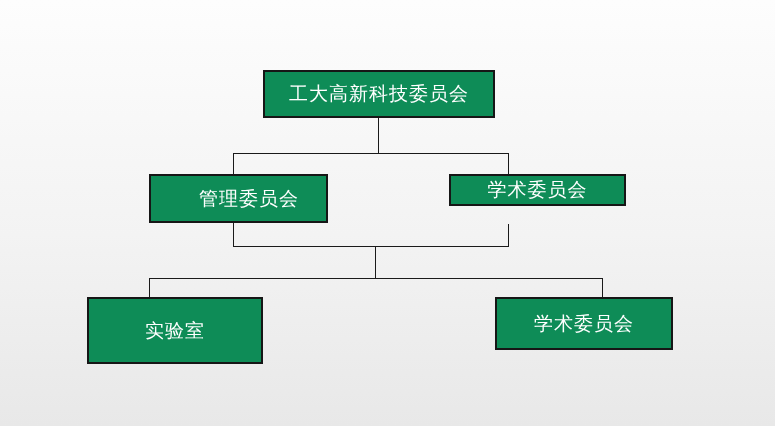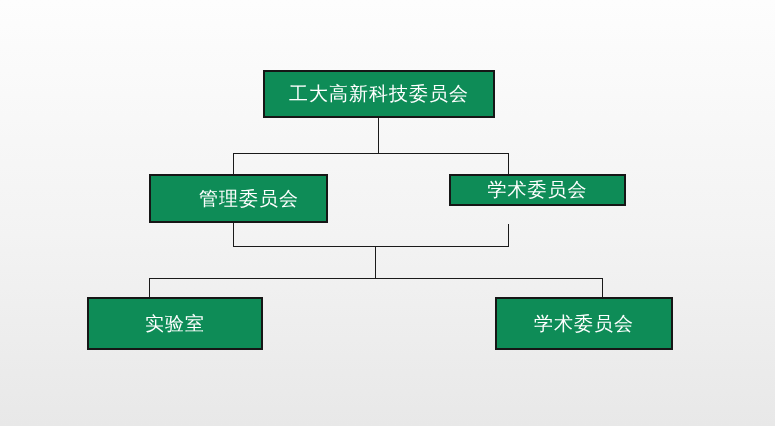--- a/index.html
+++ b/index.html
@@ -33,21 +33,21 @@
     position: absolute;
     background: var(--connector);
   }
   .line.h { height: 1px; }
   .line.v { width: 1px; }
 
   
   #node-root { left: 263px; top: 70px;  width: 232px; height: 48px; text-align: right; }
   #node-mgmt { left: 149px; top: 174px; width: 179px; height: 49px; padding-left: 21px; }
   #node-acad { left: 449px; top: 174px; width: 177px; height: 32px; }
-  #node-lab  { left: 87px;  top: 297px; width: 176px; height: 53px; }
+  #node-lab  { left: 87px;  top: 297px; width: 176px; height: 67px; }
   #node-prod { left: 495px; top: 297px; width: 178px; height: 53px; }
 
   
   #v-root-drop   { left: 378px; top: 118px; height: 35px; }
   #h-tier1       { left: 233px; top: 153px; width: 276px; }
   #v-to-mgmt     { left: 233px; top: 153px; height: 21px; }
   #v-to-acad     { left: 508px; top: 153px; height: 21px; }
   #v-mgmt-drop   { left: 233px; top: 223px; height: 24px; }
   #v-acad-drop   { left: 508px; top: 224px; height: 23px; }
   #h-tier2       { left: 233px; top: 246px; width: 276px; }

